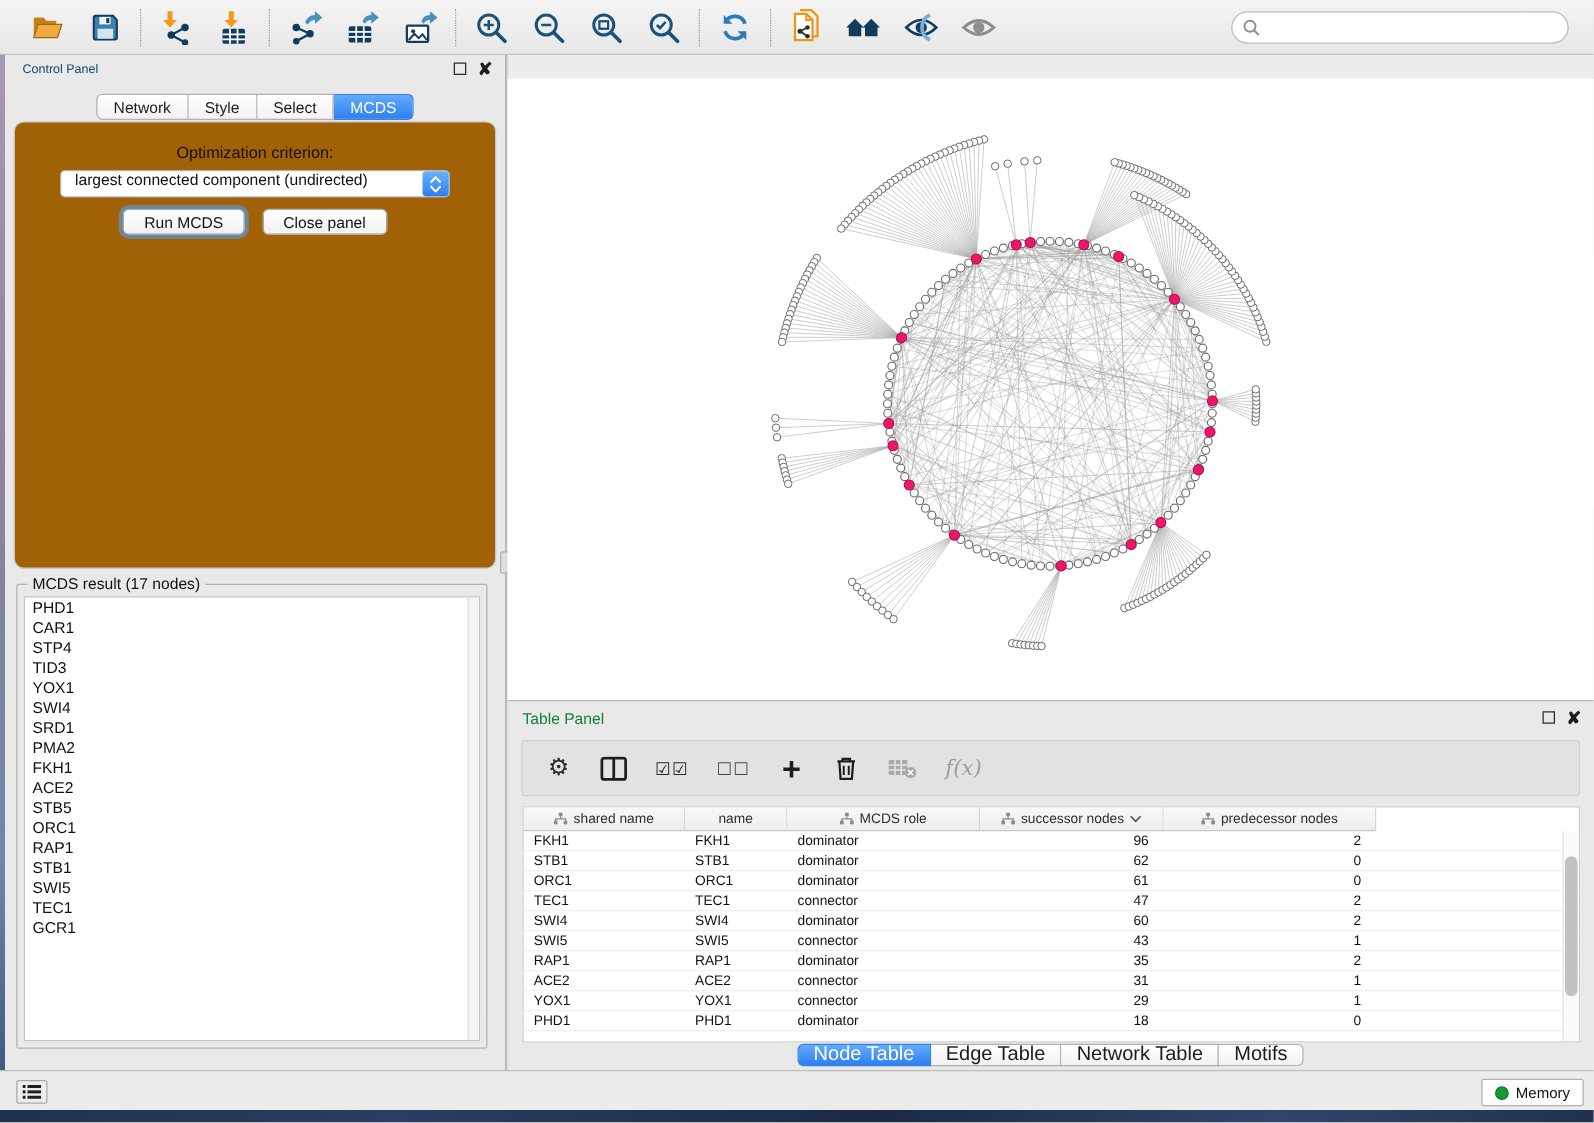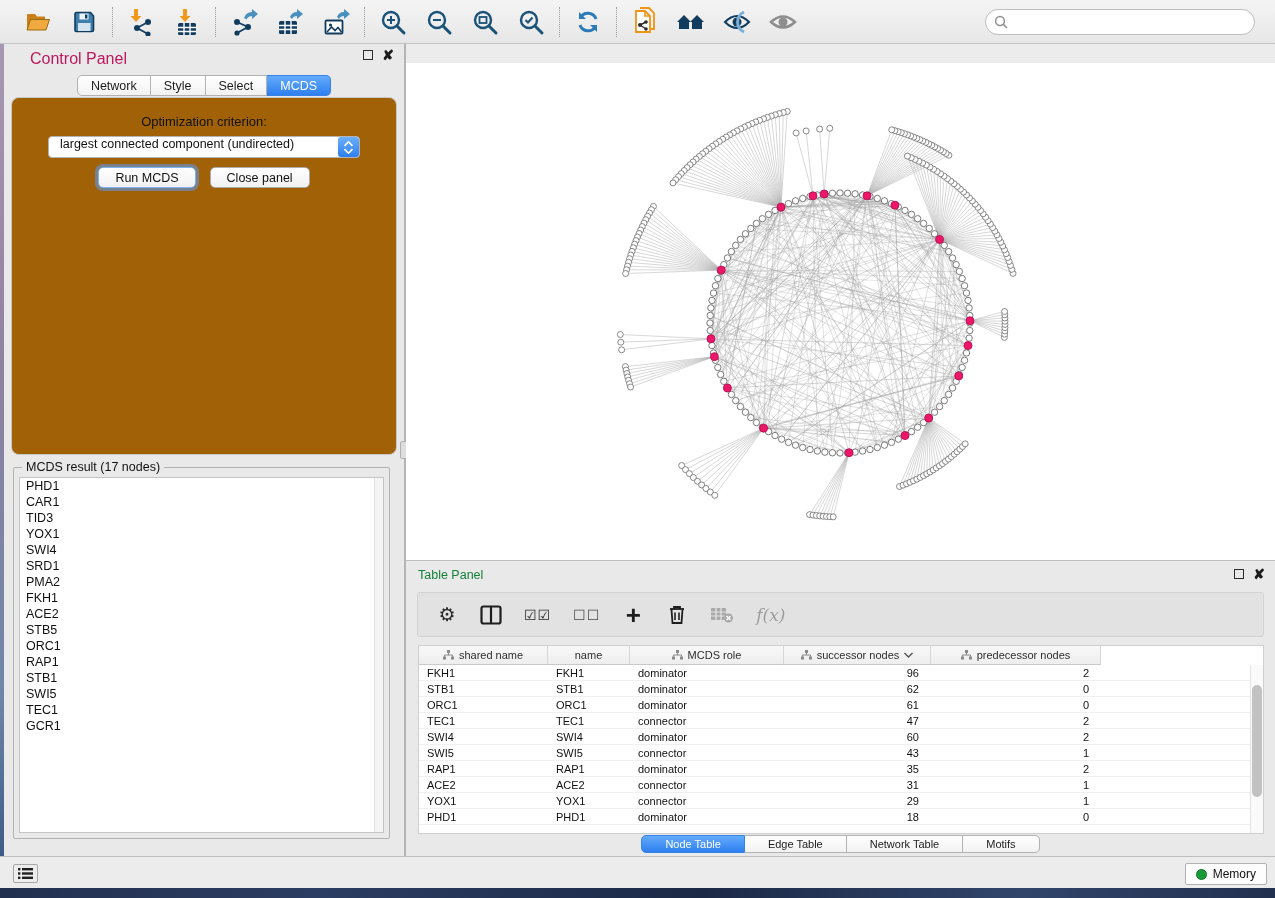--- a/index.html
+++ b/index.html
@@ -23,21 +23,21 @@
   
   .left-strip { position:absolute; left:0; top:44px; width:4px; height:812px;
     background:linear-gradient(180deg,#a697b2,#8f81a0 40%,#6e87a8 80%,#3d5b86); }
   .bottom-strip { position:absolute; left:0; top:888px; width:1275px; height:10px;
     background:linear-gradient(90deg,#22304f,#2c3d63 25%,#1b2946 55%,#31456b 80%,#22304f); }
 
   
   .control-panel { position:absolute; left:4px; top:44px; width:401px; height:812px;
     background:#e9e9e9; border-right:1px solid #b5b5b5; }
   .panel-header { position:absolute; left:0; top:0; width:100%; height:26px; }
-  .panel-title { position:absolute; left:26px; top:6px; font-size:16px; color:#be185d; }
+  .panel-title { position:absolute; left:14px; top:6px; font-size:10px; color:#0c4a6e; }
   .win-icons { position:absolute; right:10px; top:6px; display:flex; gap:9px; align-items:center; }
   .float-icon { width:10px; height:10px; border:1.5px solid #2b2b2b; display:inline-block; }
   .close-icon { font-size:14px; font-weight:bold; color:#1b1b1b; line-height:10px; cursor:pointer; }
 
   .seg { display:flex; }
   .seg .seg-btn { height:21px; padding:0 13px; background:linear-gradient(#ffffff,#f2f2f2);
     border:1px solid #b2b2b2; border-left:none; font-size:12.5px; color:#1c1c1c;
     display:flex; align-items:center; cursor:pointer; white-space:nowrap; }
   .seg .seg-btn:first-child { border-left:1px solid #b2b2b2; border-radius:5px 0 0 5px; }
   .seg .seg-btn:last-child { border-radius:0 5px 5px 0; }
@@ -110,21 +110,21 @@
   .tbl-row { display:flex; height:16px; border-bottom:1px solid #f0f0f0; }
   .td { font-size:11px; color:#111; overflow:hidden; white-space:nowrap;
     display:flex; align-items:center; }
   .td.left { justify-content:flex-start; padding-left:8px; }
   .td.right { justify-content:flex-end; padding-right:12px; }
   .tbl-scroll { position:absolute; right:0; top:19px; bottom:0; width:13px;
     background:#fafafa; border-left:1px solid #e3e3e3; }
   .tbl-thumb { position:absolute; left:1px; top:20px; width:10px; height:112px;
     background:#c2c2c2; border-radius:5px; }
   .tp-tabs { position:absolute; left:0; top:274px; width:100%; display:flex; justify-content:center; }
-  .tp-tabs .seg-btn { height:18px; font-size:11px; padding:0 23px; }
+  .tp-tabs .seg-btn { height:18px; font-size:16px; padding:0 12px; }
 
   
   .status-bar { position:absolute; left:0; top:856px; width:1275px; height:32px;
     background:#ececec; border-top:1px solid #bdbdbd; }
   .list-btn { position:absolute; left:13px; top:7px; width:25px; height:19px;
     background:#ededed; border:1px solid #a8a8a8; border-radius:2px;
     display:flex; align-items:center; justify-content:center; cursor:pointer; }
   .memory-btn { position:absolute; right:8px; top:6px; height:22px;
     background:#fdfdfd; border:1px solid #b1b1b1; border-radius:2px;
     display:flex; align-items:center; gap:6px; padding:0 10px; cursor:pointer; }
@@ -323,20 +323,21 @@
         <button class="mac-btn focused">Run MCDS</button>
         <button class="mac-btn">Close panel</button>
       </div>
     </div>
     <div class="group-box">
       <span class="group-legend">MCDS result (17 nodes)</span>
       <div class="listbox">
         <div id="mcds-list">
             <div class="list-item">PHD1</div>
             <div class="list-item">CAR1</div>
+            <div class="list-item">STP4</div>
             <div class="list-item">TID3</div>
             <div class="list-item">YOX1</div>
             <div class="list-item">SWI4</div>
             <div class="list-item">SRD1</div>
             <div class="list-item">PMA2</div>
             <div class="list-item">FKH1</div>
             <div class="list-item">ACE2</div>
             <div class="list-item">STB5</div>
             <div class="list-item">ORC1</div>
             <div class="list-item">RAP1</div>

